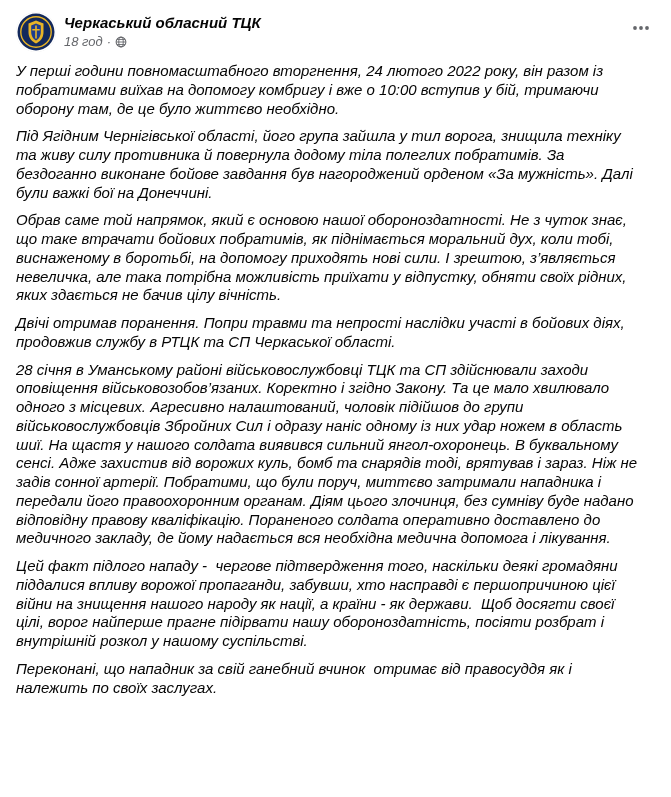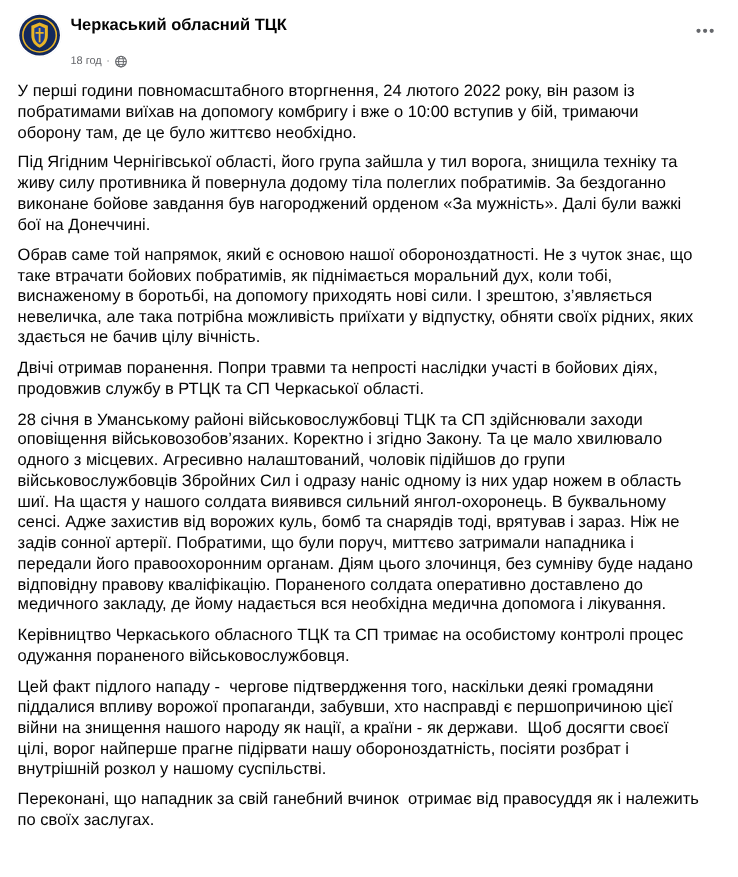--- a/index.html
+++ b/index.html
@@ -5,21 +5,21 @@
   * { box-sizing: border-box; }
   html, body { margin: 0; padding: 0; }
   body {
     width: 671px;
     height: 797px;
     background: #ffffff;
     font-family: "Liberation Sans", "DejaVu Sans", sans-serif;
     color: #050505;
     overflow: hidden;
   }
-  .post { width: 100%; height: 100%; background: #fff; }
+  .post { width: 100%; height: 100%; background: #fff; font-style: italic; }
 
   
   .post-header {
     display: flex;
     align-items: flex-start;
     padding: 12px 16px 2px 16px;
     position: relative;
   }
   .avatar {
     width: 40px; height: 40px;
@@ -35,22 +35,22 @@
     font-size: 15px;
     font-weight: 700;
     line-height: 19px;
     color: #050505;
     cursor: pointer;
   }
   .meta {
     display: flex;
     align-items: center;
     gap: 4px;
-    margin-top: 16px;
-    font-size: 10px;
+    margin-top: 2px;
+    font-size: 13px;
     line-height: 16px;
     color: #65676B;
   }
   .meta .timestamp { cursor: pointer; }
   .globe svg { display: block; width: 12px; height: 12px; }
   .more-btn {
     position: absolute;
     top: 12px;
     right: 14px;
     width: 32px; height: 32px;
@@ -119,18 +119,17 @@
     </div>
 
   </div>
 
   <div class="post-body">
     <p>У перші години повномасштабного вторгнення, 24 лютого 2022 року, він разом із побратимами виїхав на допомогу комбригу і вже о 10:00 вступив у бій, тримаючи оборону там, де це було життєво необхідно.</p>
     <p>Під Ягідним Чернігівської області, його група зайшла у тил ворога, знищила техніку та живу силу противника й повернула додому тіла полеглих побратимів. За бездоганно виконане бойове завдання був нагороджений орденом «За мужність». Далі були важкі бої на Донеччині.</p>
     <p>Обрав саме той напрямок, який є основою нашої обороноздатності. Не з чуток знає, що таке втрачати бойових побратимів, як піднімається моральний дух, коли тобі, виснаженому в боротьбі, на допомогу приходять нові сили. І зрештою, з’являється невеличка, але така потрібна можливість приїхати у відпустку, обняти своїх рідних, яких здається не бачив цілу вічність.</p>
     <p>Двічі отримав поранення. Попри травми та непрості наслідки участі в бойових діях, продовжив службу в РТЦК та СП Черкаської області.</p>
     <p>28 січня в Уманському районі військовослужбовці ТЦК та СП здійснювали заходи оповіщення військовозобов’язаних. Коректно і згідно Закону. Та це мало хвилювало одного з місцевих. Агресивно налаштований, чоловік підійшов до групи військовослужбовців Збройних Сил і одразу наніс одному із них удар ножем в область шиї. На щастя у нашого солдата виявився сильний янгол-охоронець. В буквальному сенсі. Адже захистив від ворожих куль, бомб та снарядів тоді, врятував і зараз. Ніж не задів сонної артерії. Побратими, що були поруч, миттєво затримали нападника і передали його правоохоронним органам. Діям цього злочинця, без сумніву буде надано відповідну правову кваліфікацію. Пораненого солдата оперативно доставлено до медичного закладу, де йому надається вся необхідна медична допомога і лікування.</p>
-    <p>Керівництво Черкаського обласного ТЦК та СП тримає на особистому контролі процес одужання пораненого військовослужбовця.</p>
     <p>Цей факт підлого нападу -  чергове підтвердження того, наскільки деякі громадяни піддалися впливу ворожої пропаганди, забувши, хто насправді є першопричиною цієї війни на знищення нашого народу як нації, а країни - як держави.  Щоб досягти своєї цілі, ворог найперше прагне підірвати нашу обороноздатність, посіяти розбрат і внутрішній розкол у нашому суспільстві.</p>
     <p>Переконані, що нападник за свій ганебний вчинок  отримає від правосуддя як і належить по своїх заслугах.</p>
   </div>
 
 </div>
 
 </body></html>

